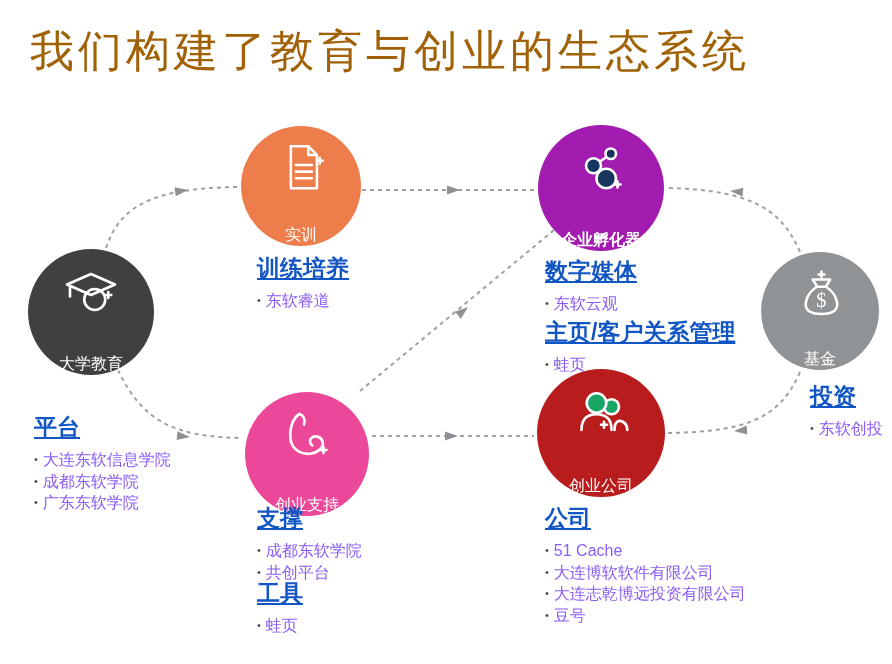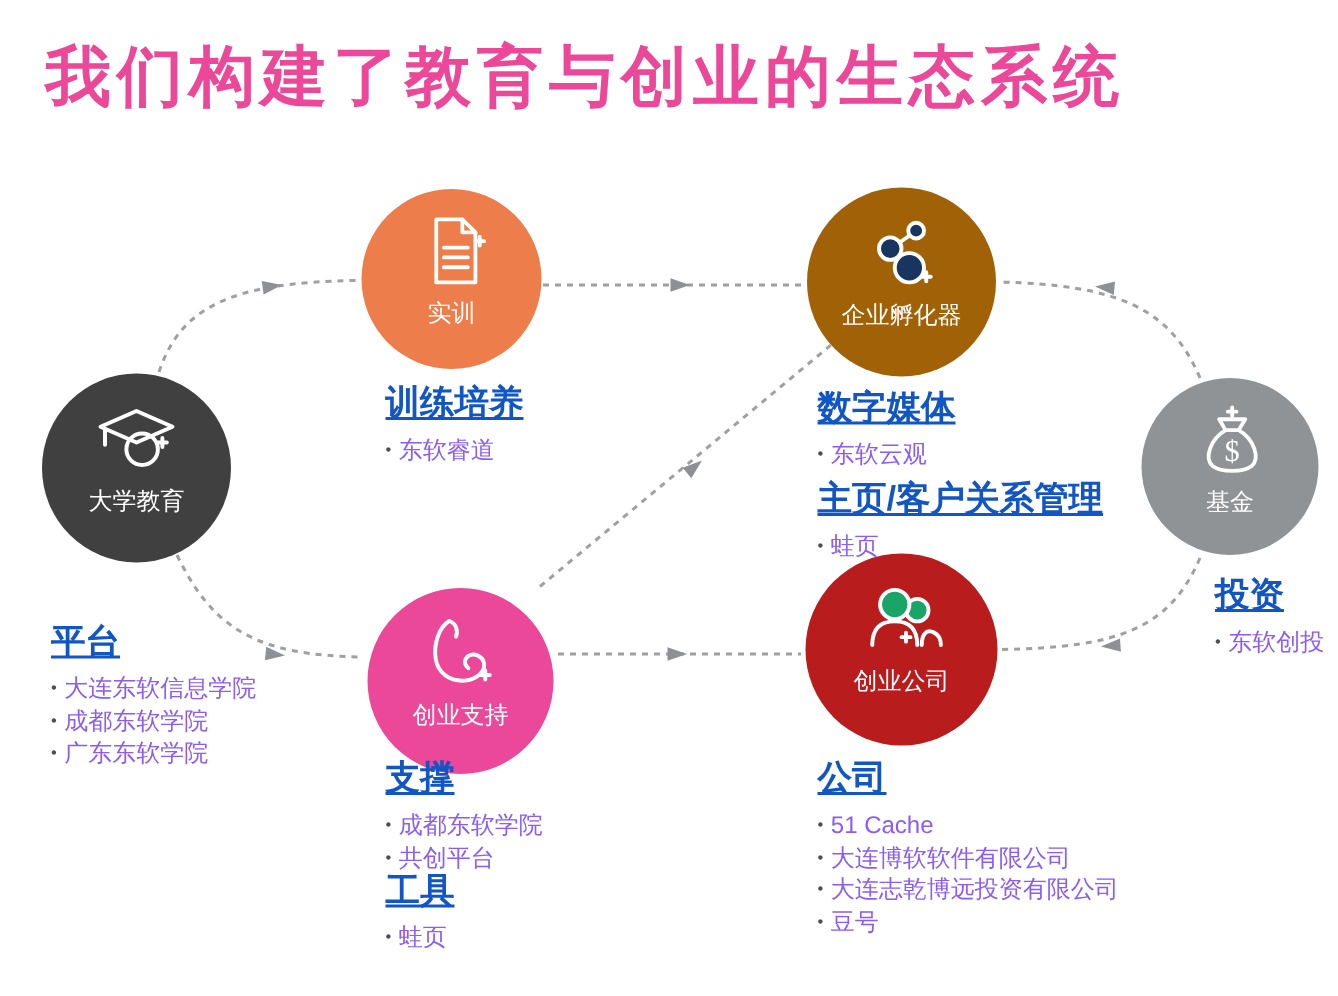--- a/index.html
+++ b/index.html
@@ -1,23 +1,23 @@
 <!DOCTYPE html>
 <html><head>
 <meta charset="utf-8">
 <style>
   html,body{margin:0;padding:0;background:#ffffff;}
   body{font-family:"Liberation Sans","DejaVu Sans",sans-serif;}
   .canvas{position:relative;width:892px;height:664px;background:#ffffff;overflow:hidden;}
 
-  .title{position:absolute;left:30px;top:22px;font-size:44px;font-weight:700;
-         color:#ec4899;letter-spacing:4px;white-space:nowrap;}
+  .title{position:absolute;left:30px;top:22px;font-size:44px;font-weight:400;
+         color:#a16207;letter-spacing:4px;white-space:nowrap;}
 
   .node{position:absolute;border-radius:50%;display:flex;flex-direction:column;
-        align-items:center;justify-content:flex-start;}
+        align-items:center;justify-content:space-between;}
   .node svg{margin-top:13px;flex:0 0 auto;}
   .node-label{color:#ffffff;font-size:16px;margin-top:2px;white-space:nowrap;}
 
   .section{position:absolute;}
   .sec-h{margin:0 0 6px 0;font-size:23px;font-weight:700;color:#1256c4;white-space:nowrap;text-decoration:underline;}
   .sec-list{list-style:none;margin:0;padding:0;}
   .sec-list li{font-size:16px;line-height:21.5px;color:#8b5cf6;white-space:nowrap;}
   .sec-list li::before{content:"•";font-size:11px;margin-right:5px;vertical-align:2px;color:#4a4d52;}
 
   .arrows{position:absolute;left:0;top:0;width:892px;height:664px;pointer-events:none;}
@@ -67,21 +67,21 @@
       <g class="nico">
         <path d="M26,10 H50 L62,22 V68 H26 Z"></path>
         <path d="M50,10 V22 H62"></path>
         <path d="M33,36 H55 M33,45 H55 M33,54 H55"></path>
         <path d="M62,30 H70 M66,26 V34"></path>
       </g>
     </svg>
     <div class="node-label">实训</div>
   </div>
 
-  <div class="node" style="left:538px;top:125px;width:126px;height:126px;background:#a16207;">
+  <div class="node" style="left:538px;top:125px;width:126px;height:126px;background:#a21caf;font-weight:bold;">
     <svg width="60" height="60" viewBox="0 0 80 80">
       <g class="nico">
         <path d="M32,36 L52,22 M32,37 L47,53"></path>
         <circle cx="53" cy="21" r="7" fill="#17355f"></circle>
         <circle cx="30" cy="37" r="10" fill="#17355f"></circle>
         <circle cx="47" cy="54" r="13" fill="#17355f"></circle>
         <path d="M58,62 H66 M62,58 V66"></path>
       </g>
     </svg>
     <div class="node-label">企业孵化器</div>

